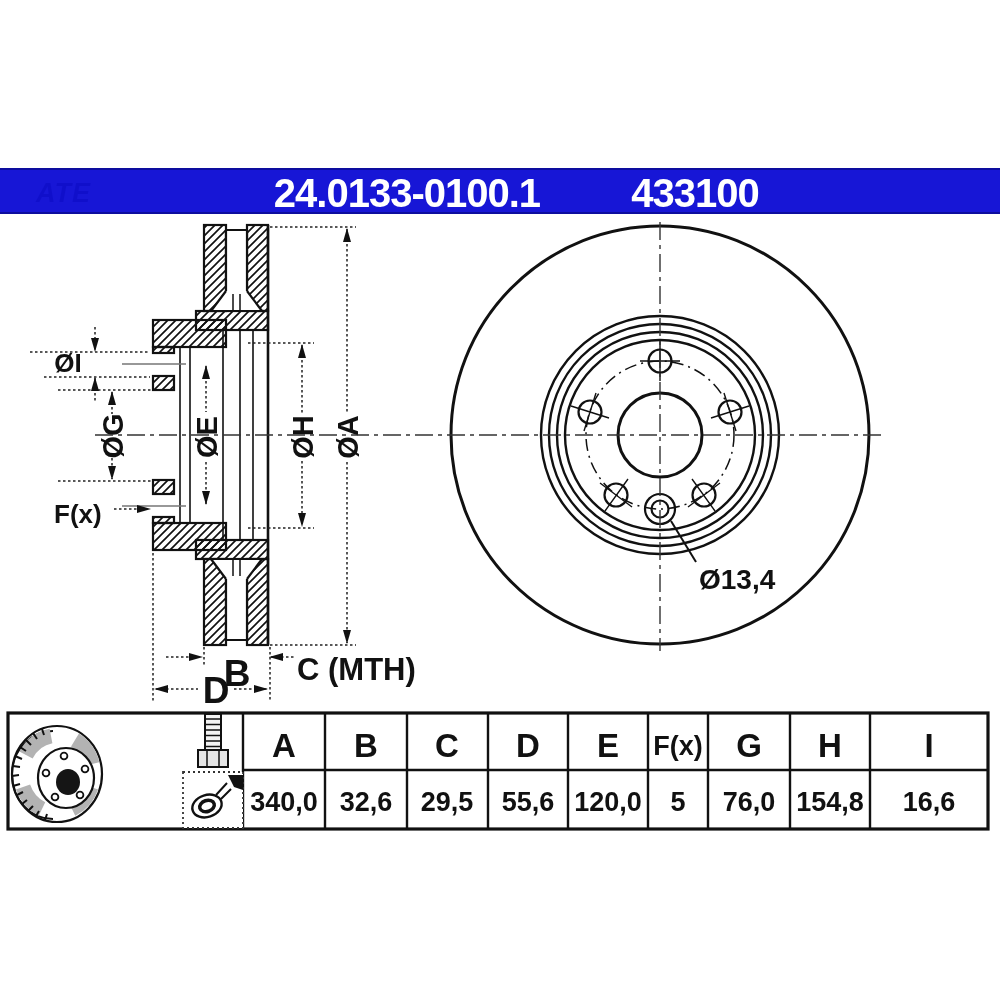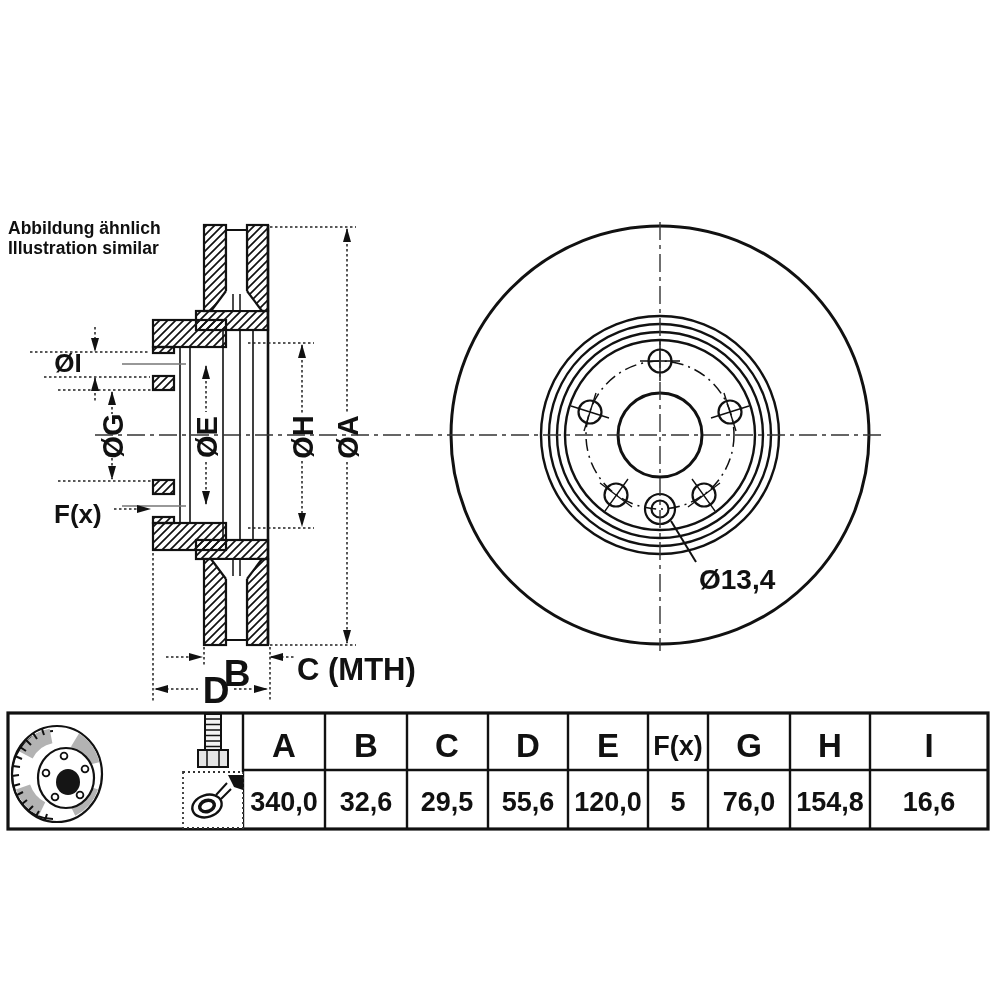--- a/index.html
+++ b/index.html
@@ -17,25 +17,26 @@
   #note{position:absolute;left:8px;top:219px;color:#101010;font-size:17.5px;
         font-weight:bold;line-height:19.5px;}
   svg{position:absolute;left:0;top:0;}
   text{font-family:"Liberation Sans",sans-serif;font-weight:bold;fill:#111;}
 </style>
 </head>
 <body>
 
 <div id="stage">
 
-
-  <div id="note">
-    <div>Abbildung ähnlich</div>
-    <div>Illustration similar</div>
+  <div id="titlebar">
+    <span class="wm">ATE</span>
+    <span class="pn">24.0133-0100.1</span>
+    <span class="cn">433100</span>
   </div>
+
 
   <svg width="1000" height="1000" viewBox="0 0 1000 1000">
     <defs>
       <pattern id="hatch" width="8" height="8" patternUnits="userSpaceOnUse">
         <path d="M0,8 L8,0 M-2,2 L2,-2 M6,10 L10,6" stroke="#111" stroke-width="1.7"></path>
       </pattern>
     </defs>
 
     <g>
 

